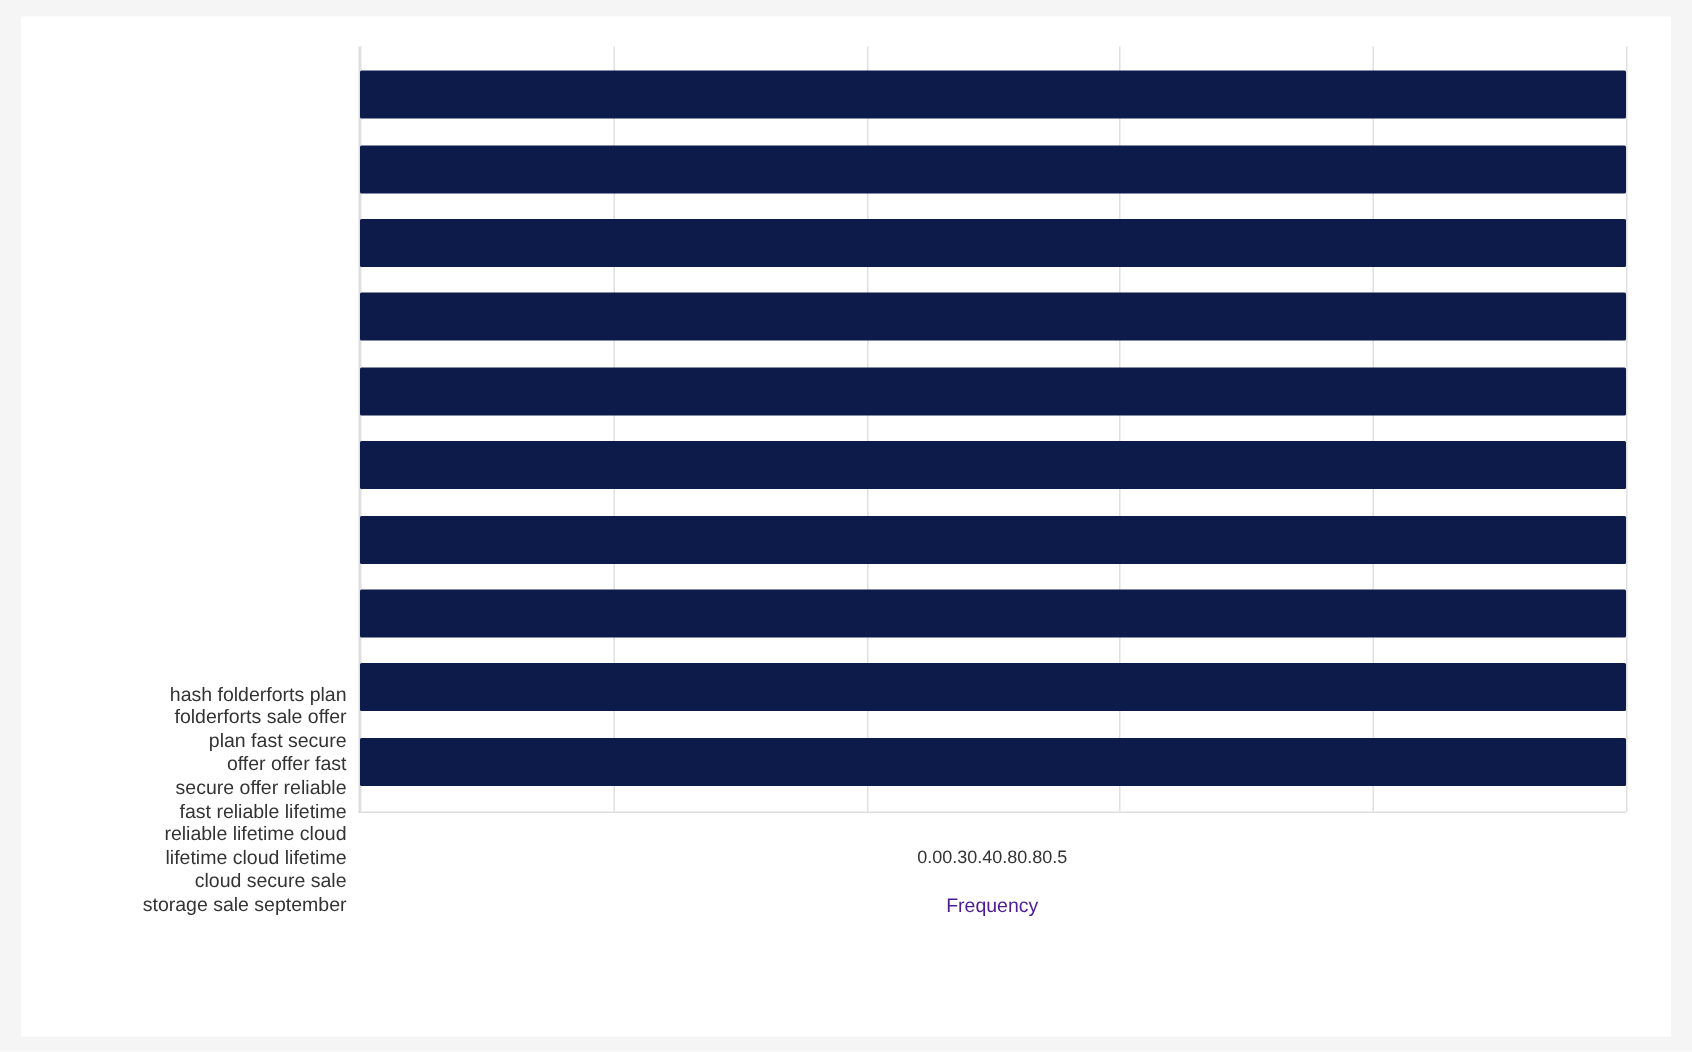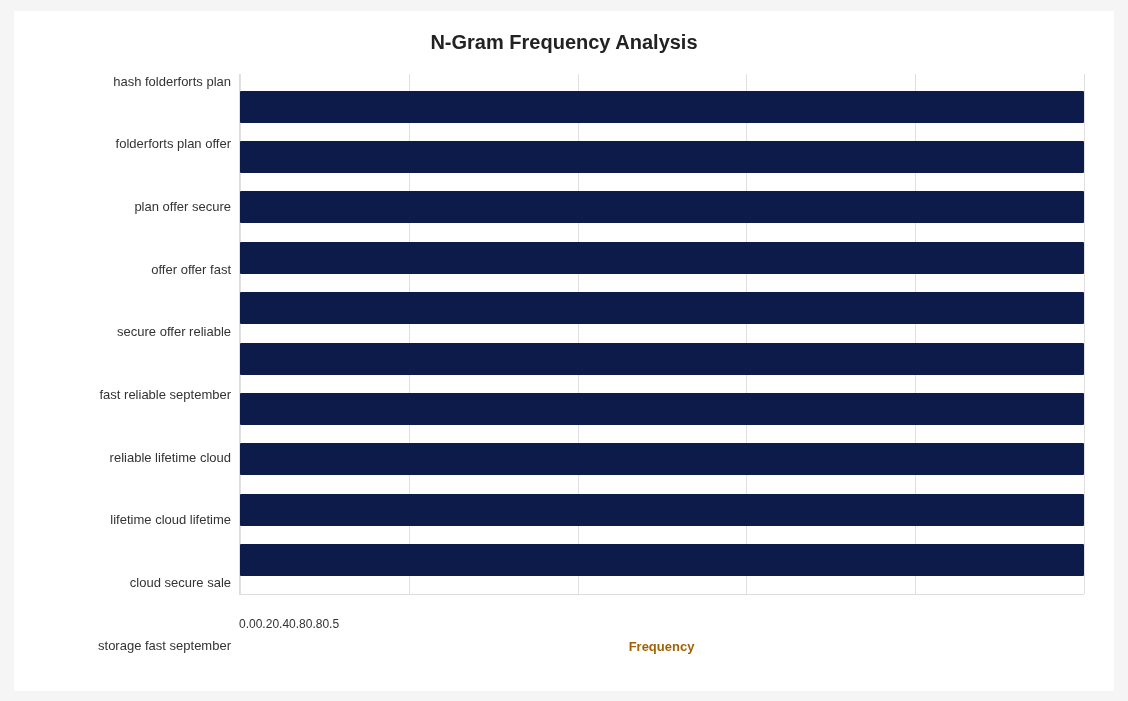--- a/index.html
+++ b/index.html
@@ -38,21 +38,21 @@
       display: flex;
       width: 100%;
       height: 580px;
       position: relative;
     }
 
     .y-axis-labels {
       width: 195px;
       display: flex;
       flex-direction: column;
-      justify-content: space-between;
+      justify-content: flex-end;
       padding-right: 8px;
     }
 
     .y-label {
       text-align: right;
       font-size: 13px;
       color: #333;
       line-height: 1.2;
     }
 
@@ -105,44 +105,42 @@
 
     .x-label {
       font-size: 12px;
       color: #333;
       text-align: center;
     }
 
     .x-axis-title {
       text-align: center;
       font-size: 13px;
-      color: #a16207;
-      margin-top: 8px;
-      font-weight: bold;
+      color: #4c1d95;
+      margin-top: 18px;
     }
   </style>
 </head>
 <body>
 
 <div class="chart-container">
-  <div class="chart-title">N-Gram Frequency Analysis</div>
 
   <div class="chart-area">
 
     <div class="y-axis-labels">
     <div class="y-label">hash folderforts plan</div>
-        <div class="y-label">folderforts plan offer</div>
-        <div class="y-label">plan offer secure</div>
+        <div class="y-label">folderforts sale offer</div>
+        <div class="y-label">plan fast secure</div>
         <div class="y-label">offer offer fast</div>
         <div class="y-label">secure offer reliable</div>
-        <div class="y-label">fast reliable september</div>
+        <div class="y-label">fast reliable lifetime</div>
         <div class="y-label">reliable lifetime cloud</div>
         <div class="y-label">lifetime cloud lifetime</div>
         <div class="y-label">cloud secure sale</div>
-        <div class="y-label">storage fast september</div>
+        <div class="y-label">storage sale september</div>
       </div>
 
     <div class="plot-area">
       <div class="grid-and-bars">
 
         <div class="grid-line" style="left: 0%;"></div>
         <div class="grid-line" style="left: 20%;"></div>
         <div class="grid-line" style="left: 40%;"></div>
         <div class="grid-line" style="left: 60%;"></div>
         <div class="grid-line" style="left: 80%;"></div>
@@ -175,23 +173,23 @@
             </div>
             <div class="bar-row">
               <div class="bar" style="width: 100%; background: rgb(13, 27, 75);"></div>
             </div>
             <div class="bar-row">
               <div class="bar" style="width: 100%; background: rgb(13, 27, 75);"></div>
             </div>
           </div>
       </div>
 
-      <div style="display:flex; justify-content: flex-start; padding-top: 22px;">
+      <div style="display:flex; justify-content: center; padding-top: 22px;">
       <span class="x-label">0.0</span>
-          <span class="x-label">0.2</span>
+          <span class="x-label">0.3</span>
           <span class="x-label">0.4</span>
           <span class="x-label">0.8</span>
           <span class="x-label">0.8</span>
           <span class="x-label">0.5</span>
         </div>
 
       <div class="x-axis-title">Frequency</div>
     </div>
   </div>
 </div>

